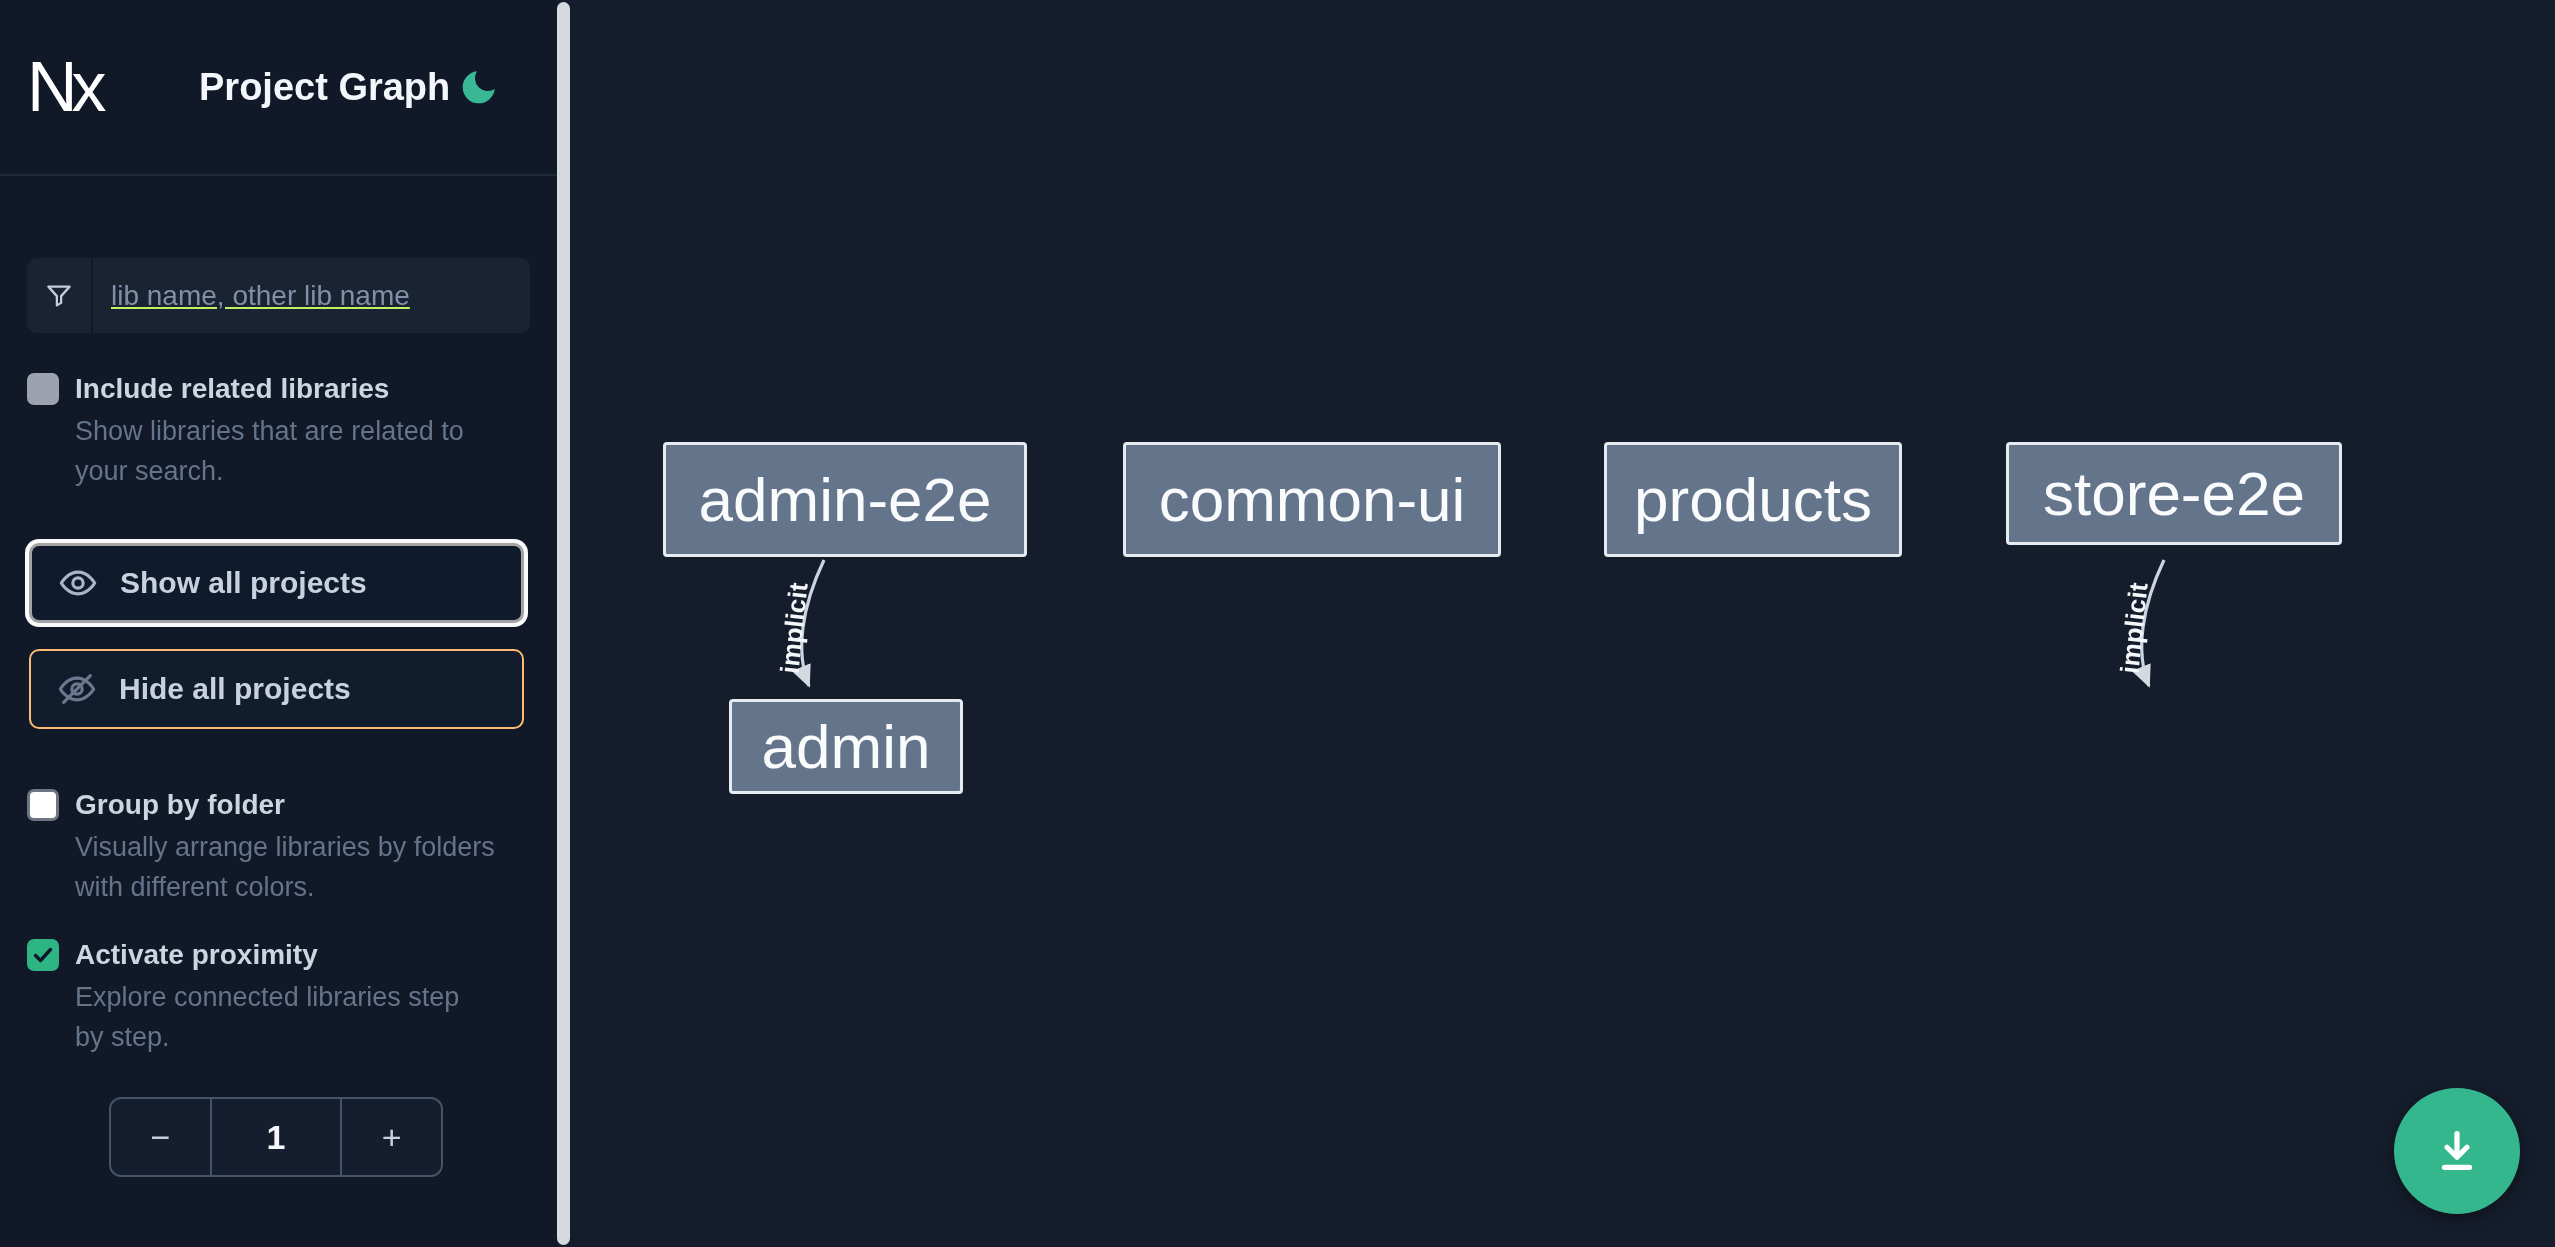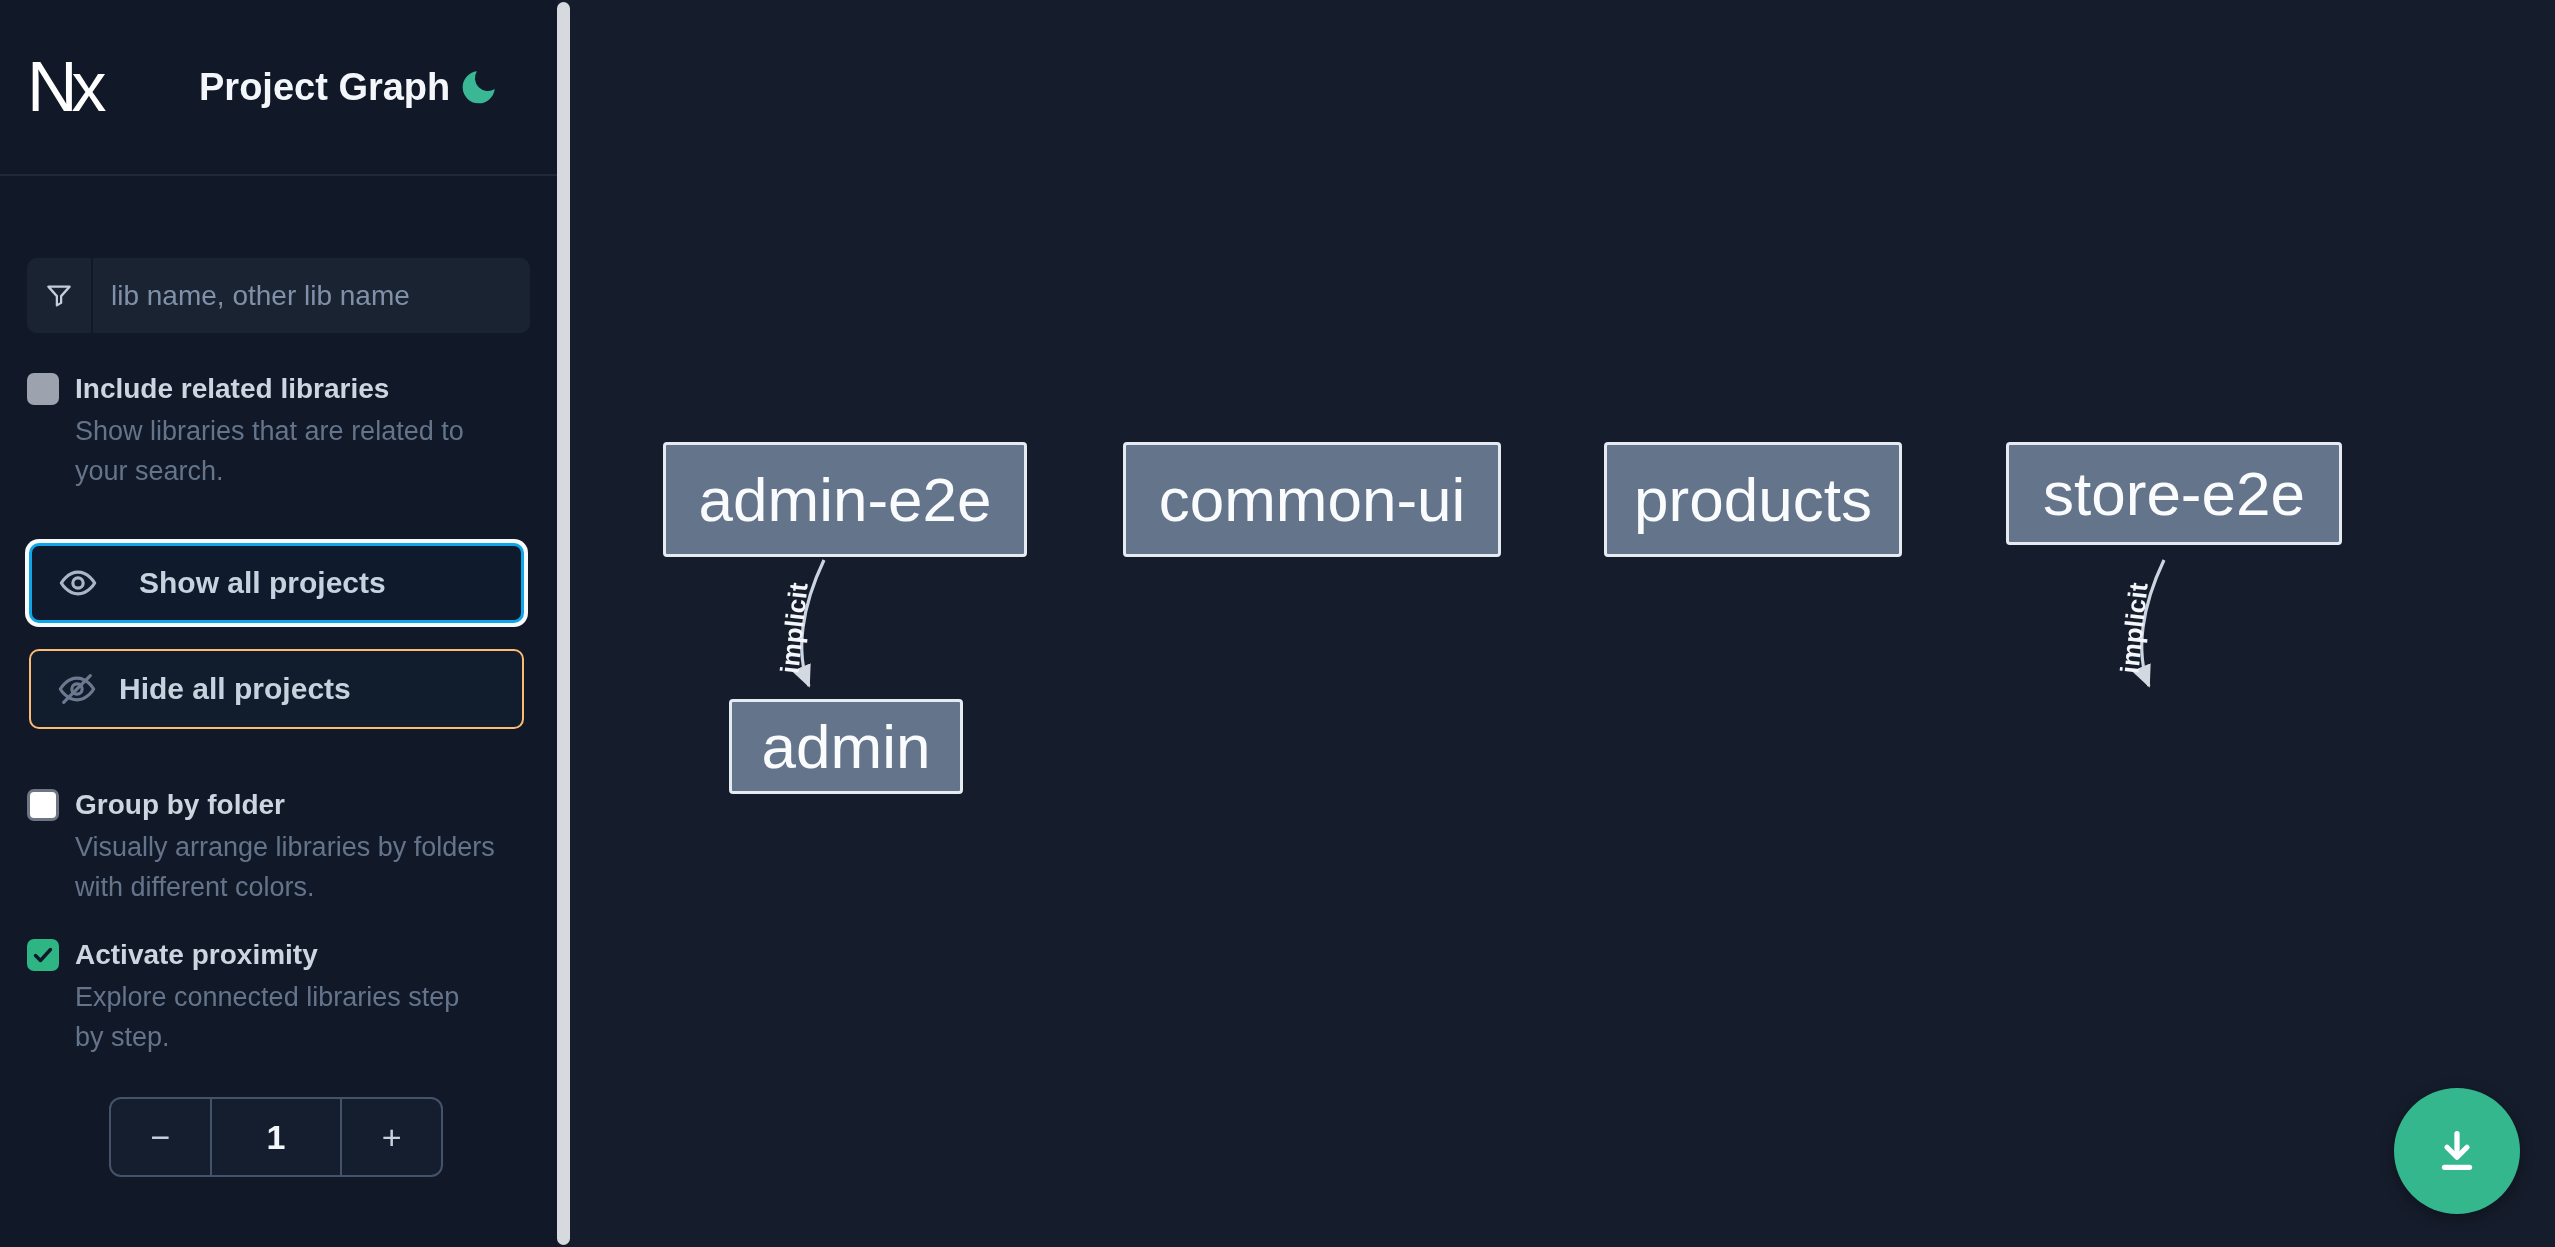--- a/index.html
+++ b/index.html
@@ -12,34 +12,34 @@
   .nx-logo{margin-left:27px;width:100px;height:72px;display:flex;align-items:center;}
   .nx-logo span{color:#fff;font-weight:400;font-size:70px;letter-spacing:-6px;line-height:1;}
   .page-title{margin-left:72px;color:#f3f6fa;font-size:38px;font-weight:600;}
   .theme-toggle{margin-left:auto;margin-right:56px;width:44px;height:44px;display:flex;align-items:center;justify-content:center;background:none;border:none;cursor:pointer;padding:0;}
 
   .info-row{display:flex;align-items:center;margin:30px 27px 0 27px;}
   .info-text{margin-left:20px;color:#9aa8bb;font-size:27px;}
 
   .search-filter{display:flex;align-items:stretch;margin:82px 27px 0 27px;height:75px;border-radius:10px;overflow:hidden;background:#1a2332;}
   .filter-icon-box{width:66px;display:flex;align-items:center;justify-content:center;border-right:2px solid #111827;background:#1a2332;}
-  .search-input{flex:1;background:#1a2332;border:none;outline:none;color:#14b8a6;font-size:28px;padding:0 18px;}
+  .search-input{flex:1;background:#1a2332;border:none;outline:none;color:#bef264;font-size:28px;padding:0 18px;text-decoration:underline;}
   .search-input::placeholder{color:#8090a8;}
 
   .option{display:flex;align-items:flex-start;margin:34px 27px 0 27px;}
   .checkbox{width:32px;height:32px;border-radius:7px;flex:0 0 auto;margin-top:6px;cursor:pointer;}
   .cb-gray{background:#9ca3af;}
   .cb-white{background:#ffffff;border:3px solid #6e7684;}
   .cb-green{background:#2eb584;display:flex;align-items:center;justify-content:center;}
   .option-text{margin-left:16px;}
   .option-label{color:#ccd5e0;font-size:28px;font-weight:700;line-height:44px;}
   .option-desc{color:#64748b;font-size:27px;line-height:40px;max-width:420px;}
 
   .side-btn{display:flex;align-items:center;width:495px;height:80px;margin:48px 0 0 29px;border-radius:10px;background:#111c2d;cursor:pointer;border:2px solid #fdba74;}
-  .side-btn.focused{border:3px solid #0ea5e9;box-shadow:0 0 0 4px #f8fafc;background:#0f1a2c;margin-top:52px;gap:19px;}
+  .side-btn.focused{border:3px solid #a3a3a3;box-shadow:0 0 0 4px #f8fafc;background:#0f1a2c;margin-top:52px;}
   .side-btn .btn-icon{margin-left:26px;display:flex;}
   .side-btn .btn-label{margin-left:22px;color:#c8d2df;font-size:30px;font-weight:600;}
   .side-btn.hide{margin-top:26px;}
 
   .option.group{margin-top:54px;}
   .option.prox{margin-top:26px;}
 
   .stepper{display:flex;margin:40px 0 0 109px;width:334px;height:80px;border:2px solid #44536a;border-radius:12px;background:#151e2e;overflow:hidden;}
   .stepper button{background:none;border:none;color:#c8d2df;font-size:34px;cursor:pointer;width:100px;padding:0;}
   .stepper .step-val{width:134px;display:flex;align-items:center;justify-content:center;color:#f4f7fa;font-size:34px;font-weight:600;border-left:2px solid #44536a;border-right:2px solid #44536a;}

